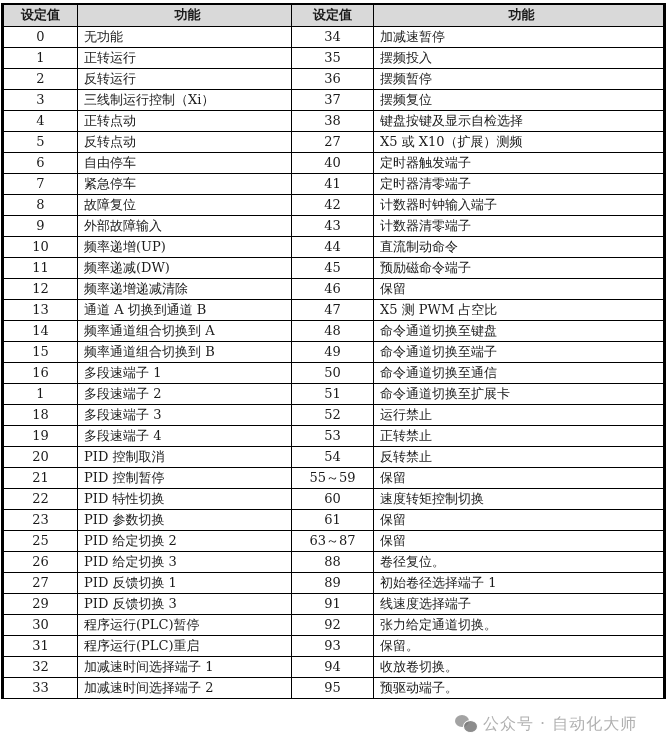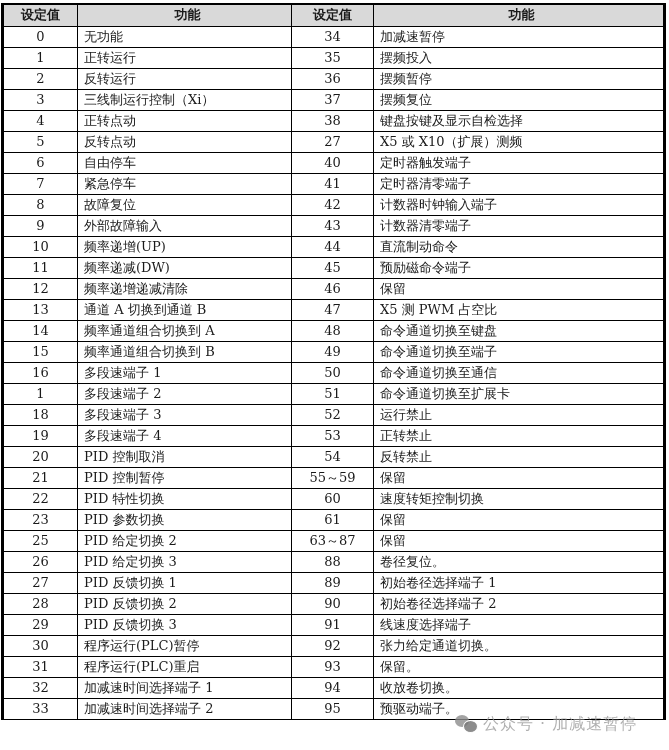--- a/index.html
+++ b/index.html
@@ -262,26 +262,20 @@
           <td class="val">88</td>
           <td>卷径复位。</td>
         </tr>
         <tr>
           <td class="val">27</td>
           <td>PID 反馈切换 1</td>
           <td class="val">89</td>
           <td>初始卷径选择端子 1</td>
         </tr>
         <tr>
-          <td class="val">28</td>
-          <td>PID 反馈切换 2</td>
-          <td class="val">90</td>
-          <td>初始卷径选择端子 2</td>
-        </tr>
-        <tr>
           <td class="val">29</td>
           <td>PID 反馈切换 3</td>
           <td class="val">91</td>
           <td>线速度选择端子</td>
         </tr>
         <tr>
           <td class="val">30</td>
           <td>程序运行(PLC)暂停</td>
           <td class="val">92</td>
           <td>张力给定通道切换。</td>
@@ -305,15 +299,15 @@
           <td>预驱动端子。</td>
         </tr>
       </tbody>
   </table>
 
   <div class="watermark">
     <span class="wm-icon">
       <span class="b1"></span>
         <span class="b2"></span>
     </span>
-    <span>公众号 · 加减速暂停</span>
+    <span>公众号 · 自动化大师</span>
   </div>
 </div>
 
 </body></html>

